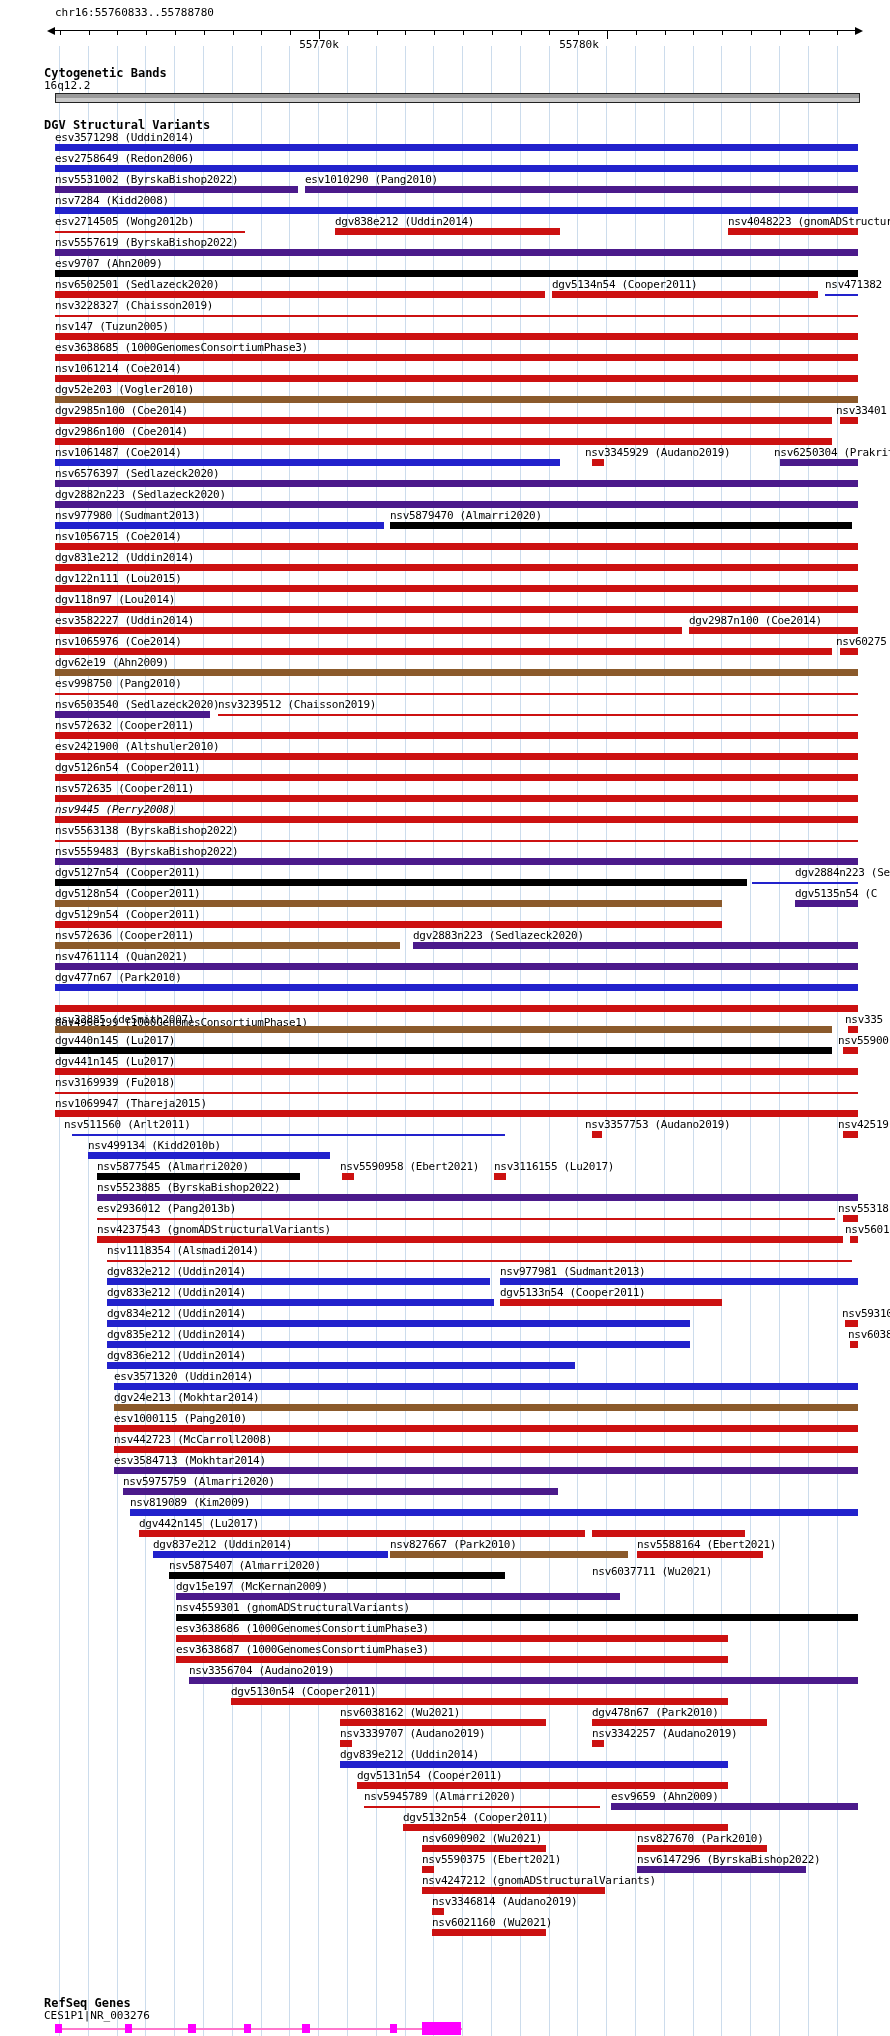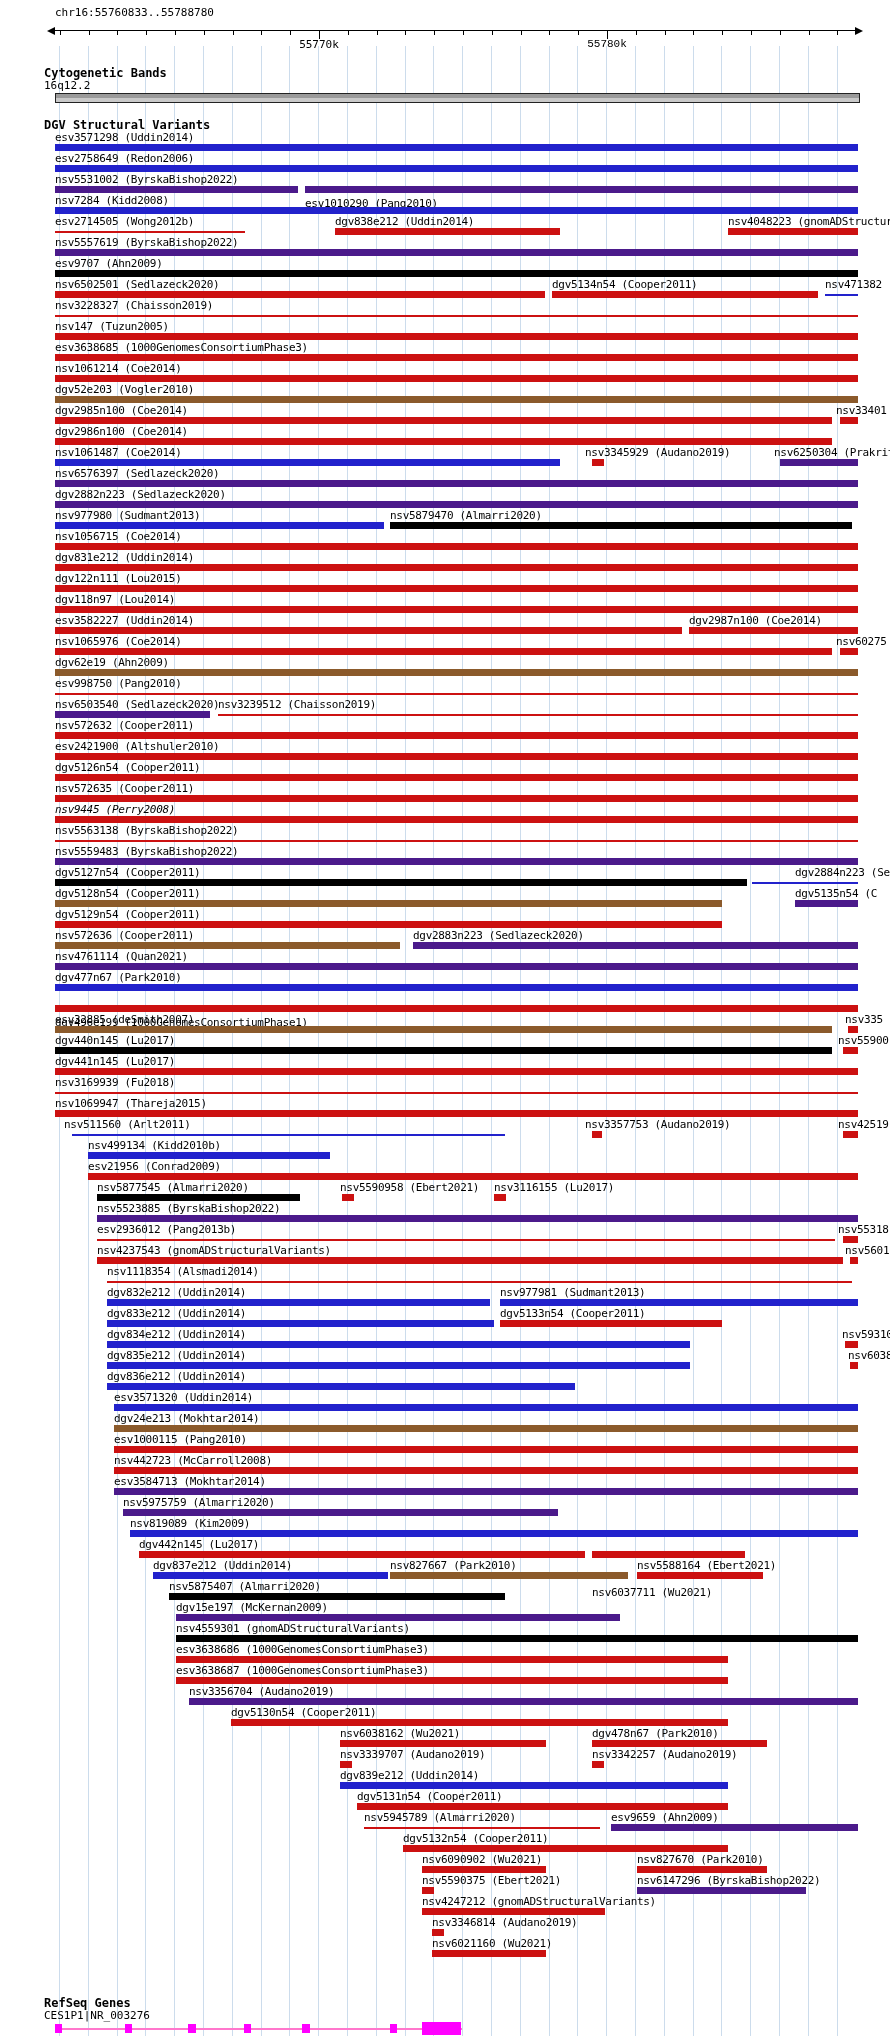--- a/index.html
+++ b/index.html
@@ -72,41 +72,41 @@
       <div class="tick minor" style="left: 664.6px;"></div>
       <div class="tick minor" style="left: 693.4px;"></div>
       <div class="tick minor" style="left: 722.2px;"></div>
       <div class="tick minor" style="left: 751px;"></div>
       <div class="tick minor" style="left: 779.8px;"></div>
       <div class="tick minor" style="left: 808.6px;"></div>
       <div class="tick minor" style="left: 837.4px;"></div>
       <div class="tick major" style="left: 319px;"></div>
       <div class="tick-label" style="left: 319px;">55770k</div>
       <div class="tick major" style="left: 607px;"></div>
-      <div class="tick-label" style="left: 607px; font-family: Liberation Mono, monospace;">55780k</div>
+      <div class="tick-label" style="left: 579px;">55780k</div>
     </div>
 
   <div class="section-title title-cyto">Cytogenetic Bands</div>
   <div class="cyto-label">16q12.2</div>
   <div class="cyto-bar" id="cyto-bar" style="left: 55px; width: 805px; border-color: rgb(34, 34, 34);"></div>
 
   <div class="section-title title-dgv">DGV Structural Variants</div>
   <div class="vrows" id="vrows">
       <div class="vrow">
         <span class="flabel" style="left: 55px;">esv3571298 (Uddin2014)</span>
         <div class="fbar" style="left: 55px; width: 803px; background: rgb(34, 34, 204);"></div>
       </div>
       <div class="vrow">
         <span class="flabel" style="left: 55px;">esv2758649 (Redon2006)</span>
         <div class="fbar" style="left: 55px; width: 803px; background: rgb(34, 34, 204);"></div>
       </div>
       <div class="vrow">
         <span class="flabel" style="left: 55px;">nsv5531002 (ByrskaBishop2022)</span>
         <div class="fbar" style="left: 55px; width: 243px; background: rgb(75, 26, 139);"></div>
-        <span class="flabel" style="left: 305px; margin-top: 24px;">esv1010290 (Pang2010)</span>
+        <span class="flabel" style="left: 305px;">esv1010290 (Pang2010)</span>
         <div class="fbar" style="left: 305px; width: 553px; background: rgb(75, 26, 139);"></div>
       </div>
       <div class="vrow">
         <span class="flabel" style="left: 55px;">nsv7284 (Kidd2008)</span>
         <div class="fbar" style="left: 55px; width: 803px; background: rgb(34, 34, 204);"></div>
       </div>
       <div class="vrow">
         <span class="flabel" style="left: 55px;">esv2714505 (Wong2012b)</span>
         <div class="fbar thin" style="left: 55px; width: 190px; background: rgb(204, 17, 17);"></div>
         <span class="flabel" style="left: 335px;">dgv838e212 (Uddin2014)</span>
@@ -314,24 +314,20 @@
         <span class="flabel" style="left: 64px;">nsv511560 (Arlt2011)</span>
         <div class="fbar thin" style="left: 72px; width: 433px; background: rgb(34, 34, 204);"></div>
         <span class="flabel" style="left: 585px;">nsv3357753 (Audano2019)</span>
         <div class="fbar" style="left: 592px; width: 10px; background: rgb(204, 17, 17);"></div>
         <span class="flabel" style="left: 838px;">nsv42519</span>
         <div class="fbar" style="left: 843px; width: 15px; background: rgb(204, 17, 17);"></div>
       </div>
       <div class="vrow">
         <span class="flabel" style="left: 88px;">nsv499134 (Kidd2010b)</span>
         <div class="fbar" style="left: 88px; width: 242px; background: rgb(34, 34, 204);"></div>
-      </div>
-      <div class="vrow">
-        <span class="flabel" style="left: 88px;">esv21956 (Conrad2009)</span>
-        <div class="fbar" style="left: 88px; width: 770px; background: rgb(204, 17, 17);"></div>
       </div>
       <div class="vrow">
         <span class="flabel" style="left: 97px;">nsv5877545 (Almarri2020)</span>
         <div class="fbar" style="left: 97px; width: 203px; background: rgb(0, 0, 0);"></div>
         <span class="flabel" style="left: 340px;">nsv5590958 (Ebert2021)</span>
         <div class="fbar" style="left: 342px; width: 12px; background: rgb(204, 17, 17);"></div>
         <span class="flabel" style="left: 494px;">nsv3116155 (Lu2017)</span>
         <div class="fbar" style="left: 494px; width: 12px; background: rgb(204, 17, 17);"></div>
       </div>
       <div class="vrow">

